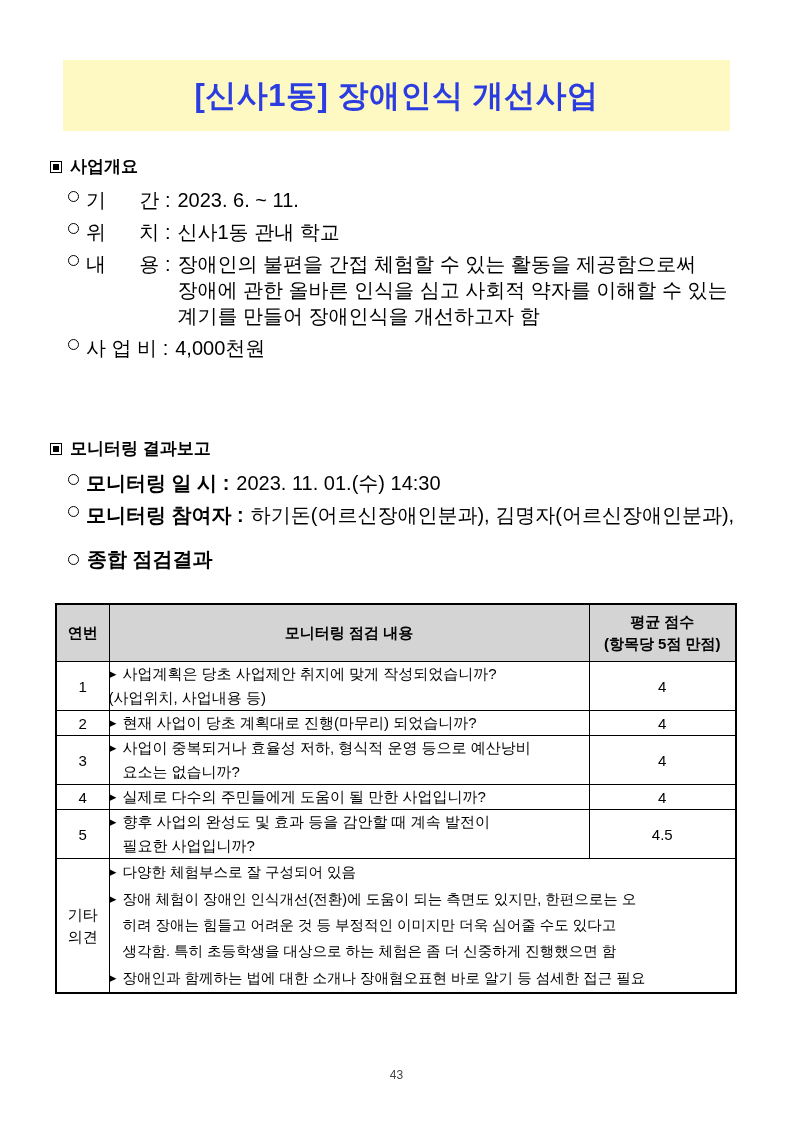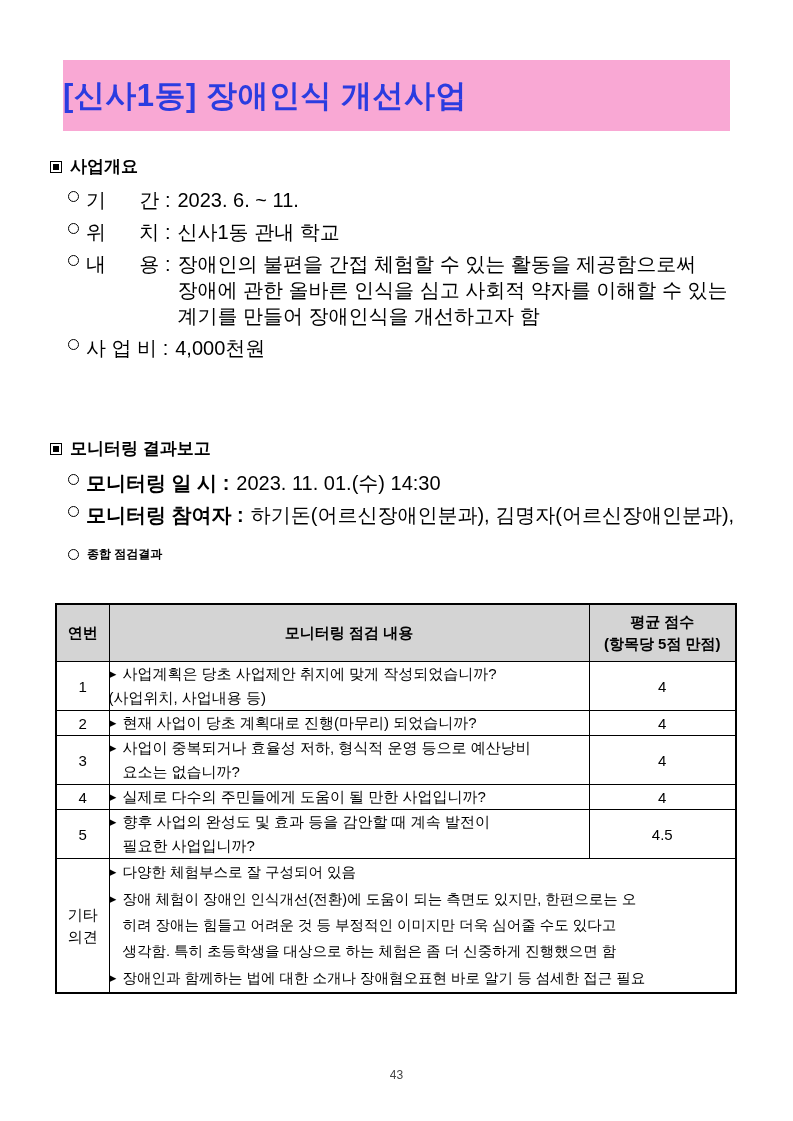--- a/index.html
+++ b/index.html
@@ -22,24 +22,24 @@
     box-sizing: border-box;
   }
 
   
   .title-banner {
     position: absolute;
     left: 63px;
     top: 60px;
     width: 667px;
     height: 71px;
-    background: #f9a8d4;
+    background: #fef9c3;
     display: flex;
     align-items: center;
-    justify-content: flex-start;
+    justify-content: center;
   }
   .title-text {
     color: #2b3ce0;
     font-size: 31px;
     font-weight: bold;
     letter-spacing: 0.5px;
     white-space: nowrap;
   }
 
   
@@ -107,21 +107,21 @@
   #overview .item { margin-bottom: 6px; }
 
   #monitor { top: 437px; }
   #monitor .sec-body { margin-top: 10px; margin-left: 18px; }
   #monitor .item { margin-bottom: 6px; }
 
   .sub-head {
     display: flex;
     align-items: center;
     gap: 8px;
-    font-size: 12px;
+    font-size: 20px;
     font-weight: bold;
     margin-top: 18px;
   }
   .sub-head .circ-bullet { margin-top: 0; }
 
   
   .tbl-wrap {
     position: absolute;
     left: 55px;
     top: 603px;

